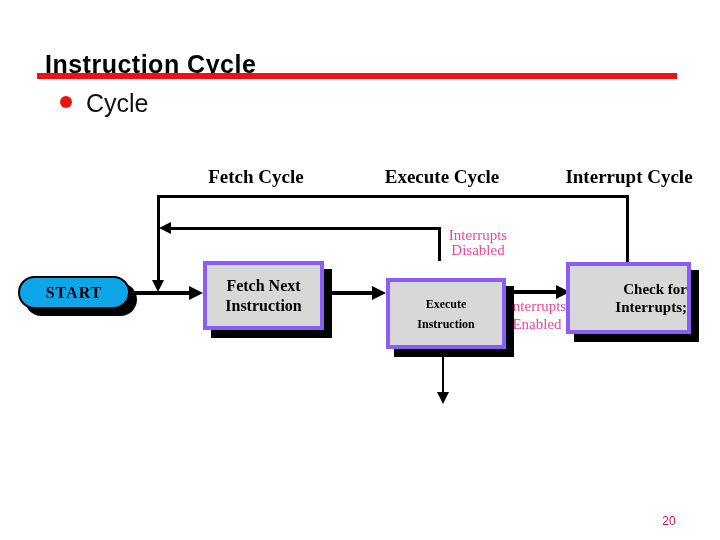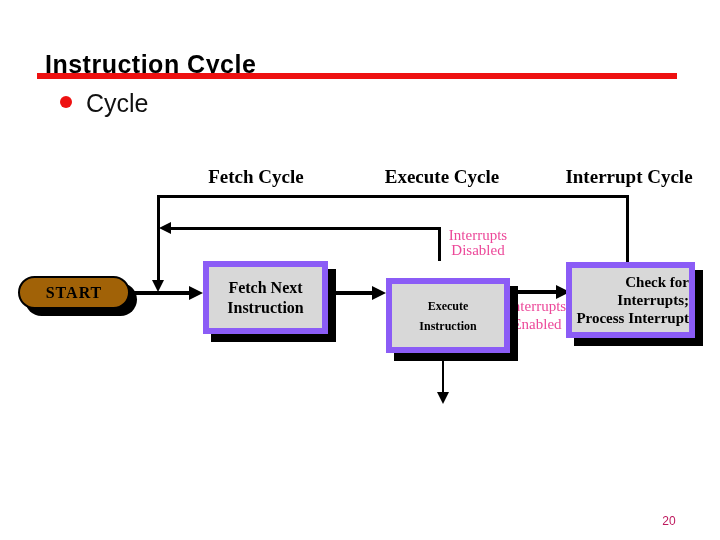--- a/index.html
+++ b/index.html
@@ -13,25 +13,25 @@
   .bullet-dot{position:absolute;left:60px;top:96px;width:12px;height:12px;border-radius:50%;
          background:#ee1111;}
   .bullet-text{position:absolute;left:86px;top:89px;font-size:25px;color:#111;}
 
   
   .diagram{position:absolute;left:0;top:0;width:720px;height:540px;
            font-family:"Liberation Serif","DejaVu Serif",serif;}
   .col-header{position:absolute;top:166px;font-size:19px;font-weight:bold;color:#000;
            text-align:center;white-space:nowrap;}
   .hline,.vline{position:absolute;background:#000;}
-  .node-box{position:absolute;background:#d8d8d8;border:6px solid #8b5cf6;
+  .node-box{position:absolute;background:#d8d8d8;border:4px solid #8b5cf6;
            box-shadow:8px 8px 0 #000;display:flex;flex-direction:column;
            align-items:center;justify-content:center;text-align:center;
            font-weight:bold;color:#000;}
-  .pill{position:absolute;background:#a16207;border:2px solid #000;border-radius:17px;
+  .pill{position:absolute;background:#0ea5e9;border:2px solid #000;border-radius:17px;
            box-shadow:7px 7px 0 #000;display:flex;align-items:center;justify-content:center;
            font-weight:bold;font-size:16px;letter-spacing:1px;color:#000;}
   .edge-label{position:absolute;font-weight:normal;font-size:15px;color:#ec4899;
            text-align:center;white-space:nowrap;}
 
   
   .ah{position:absolute;width:0;height:0;}
   .ah-right{border-top:7px solid transparent;border-bottom:7px solid transparent;
            border-left:14px solid #000;}
   .ah-left{border-top:6px solid transparent;border-bottom:6px solid transparent;
@@ -98,20 +98,19 @@
     </div>
 
     <div class="node-box" style="left:386px;top:278px;width:112px;height:63px;font-size:12px;line-height:20px;">
       <div>Execute</div>
       <div>Instruction</div>
     </div>
 
     <div class="node-box" style="left:566px;top:262px;width:117px;height:64px;font-size:15px;line-height:18px;align-items:flex-end;">
       <div>Check for</div>
       <div>Interrupts;</div>
-      <div style="white-space:nowrap;">Process Interrupt</div>
     </div>
 
 
   </div>
 
   <div class="page-number">20</div>
 </div>
 
 </body></html>

